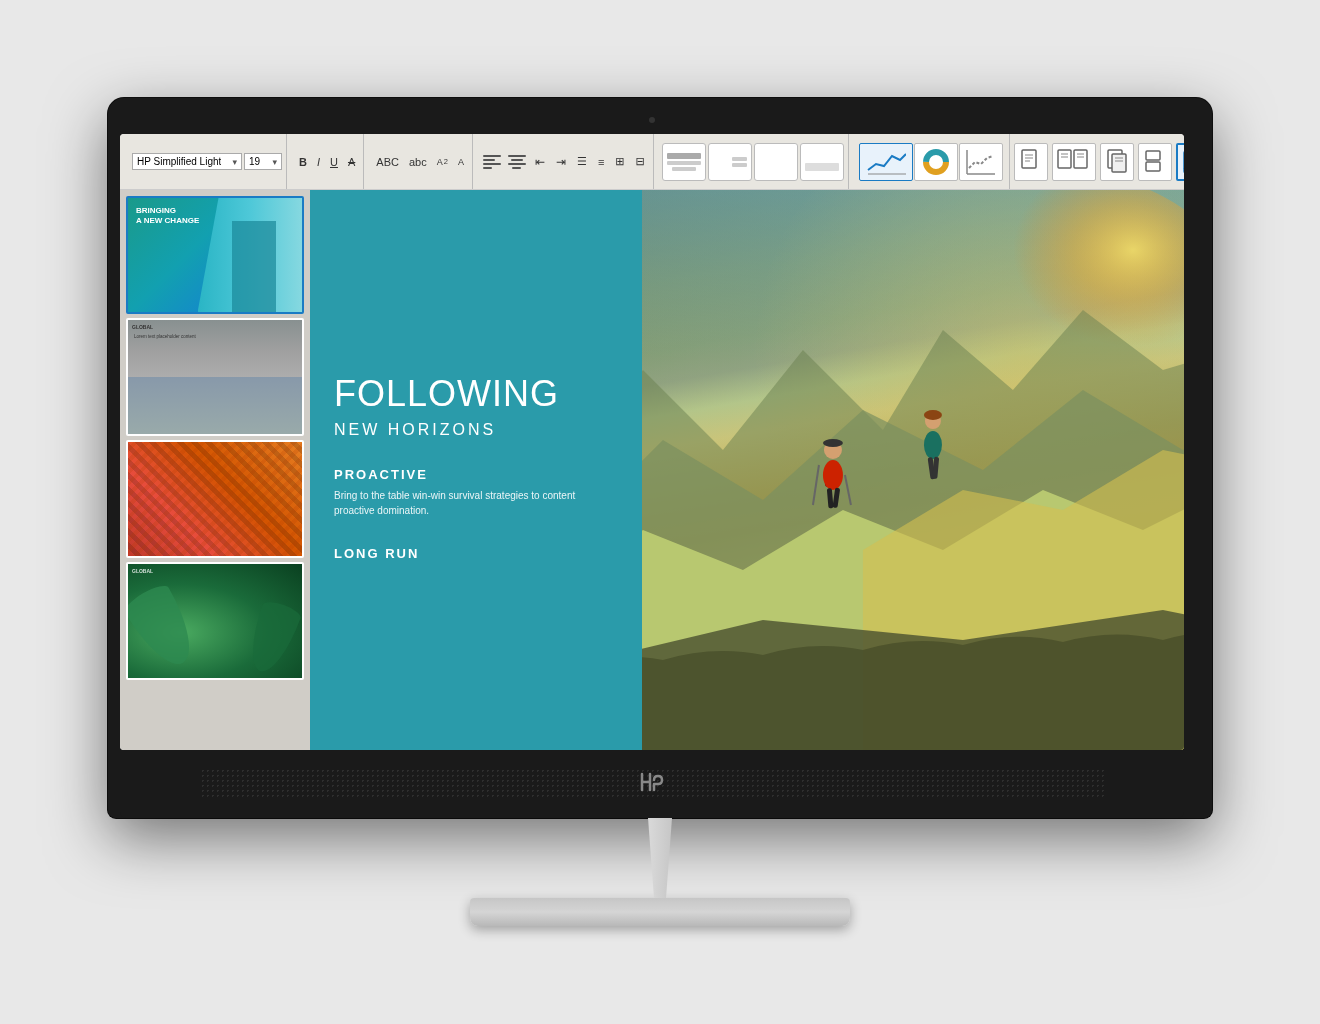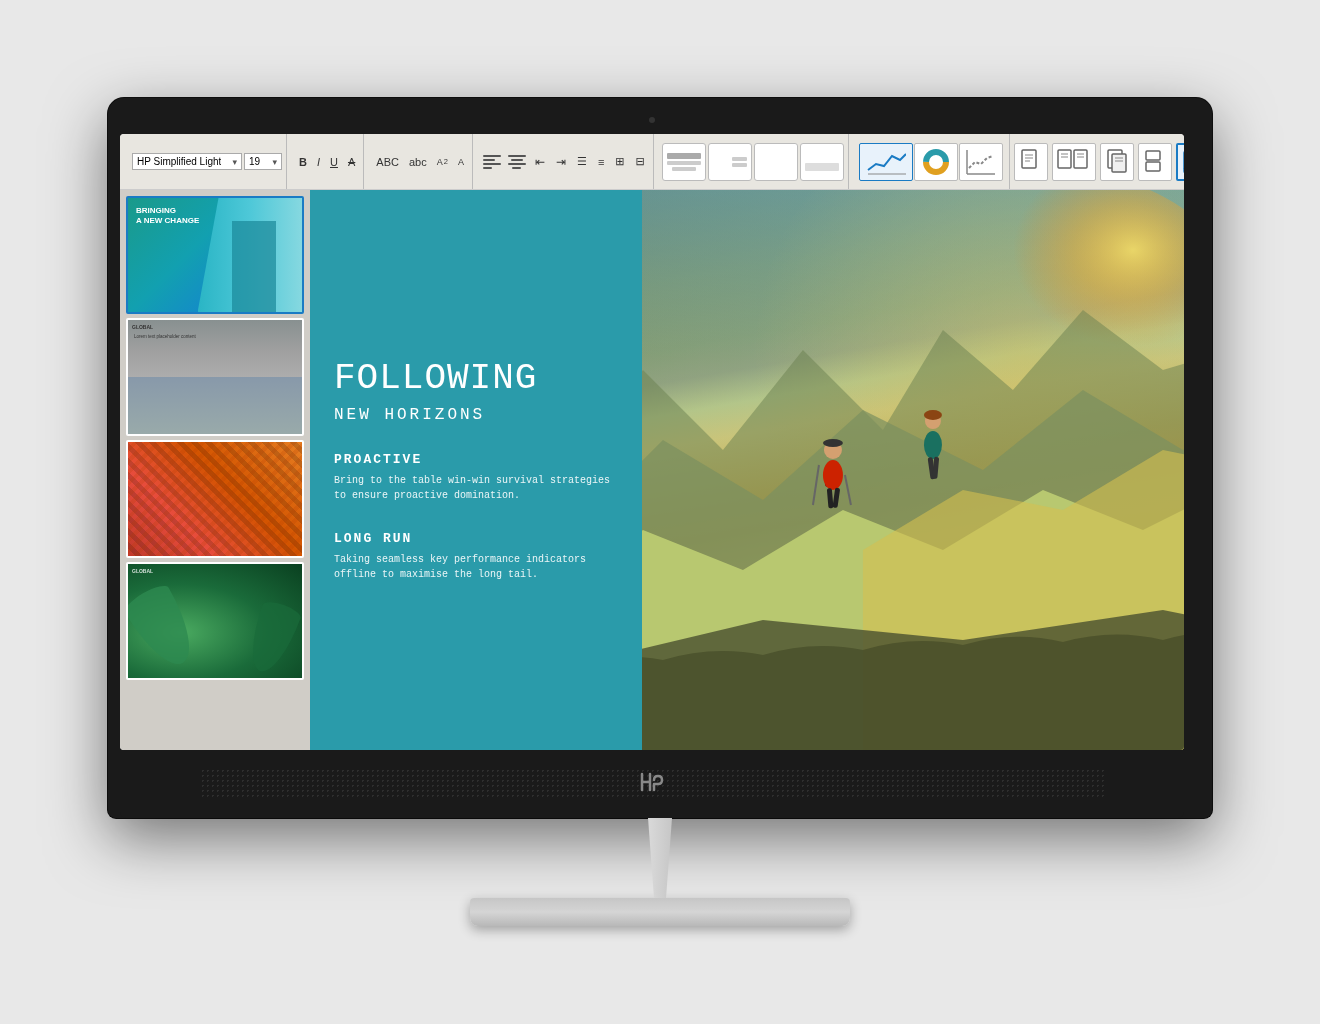--- a/index.html
+++ b/index.html
@@ -239,21 +239,20 @@
 
     
     .slide-left-panel {
       width: 38%;
       background: #2a9baa;
       padding: 30px 24px;
       display: flex;
       flex-direction: column;
       justify-content: center;
       gap: 28px;
-      font-family: Liberation Mono, monospace;
     }
 
     .slide-heading {
       color: white;
     }
     .slide-heading h1 {
       font-size: 36px;
       font-weight: 300;
       line-height: 1.15;
       letter-spacing: 1px;
@@ -697,27 +696,26 @@
 
             <div class="slide-left-panel">
 
               <div class="slide-heading">
                 <h1>FOLLOWING</h1>
                 <h2>NEW HORIZONS</h2>
               </div>
 
               <div class="slide-section">
                 <h3>PROACTIVE</h3>
-                <p>Bring to the table win-win survival strategies to ensure proactive domination.</p>
+                <p>Bring to the table win-win survival strategies to content proactive domination.</p>
               </div>
 
 
               <div class="slide-section">
                 <h3>LONG RUN</h3>
-                <p>Taking seamless key performance indicators offline to maximise the long tail.</p>
               </div>
 
             </div>
 
             <div class="slide-right-photo">
               <div class="hiker-scene"></div>
 
               <svg class="mountain-svg" viewBox="0 0 700 560" preserveAspectRatio="xMidYMid slice">
 
                 <defs>

